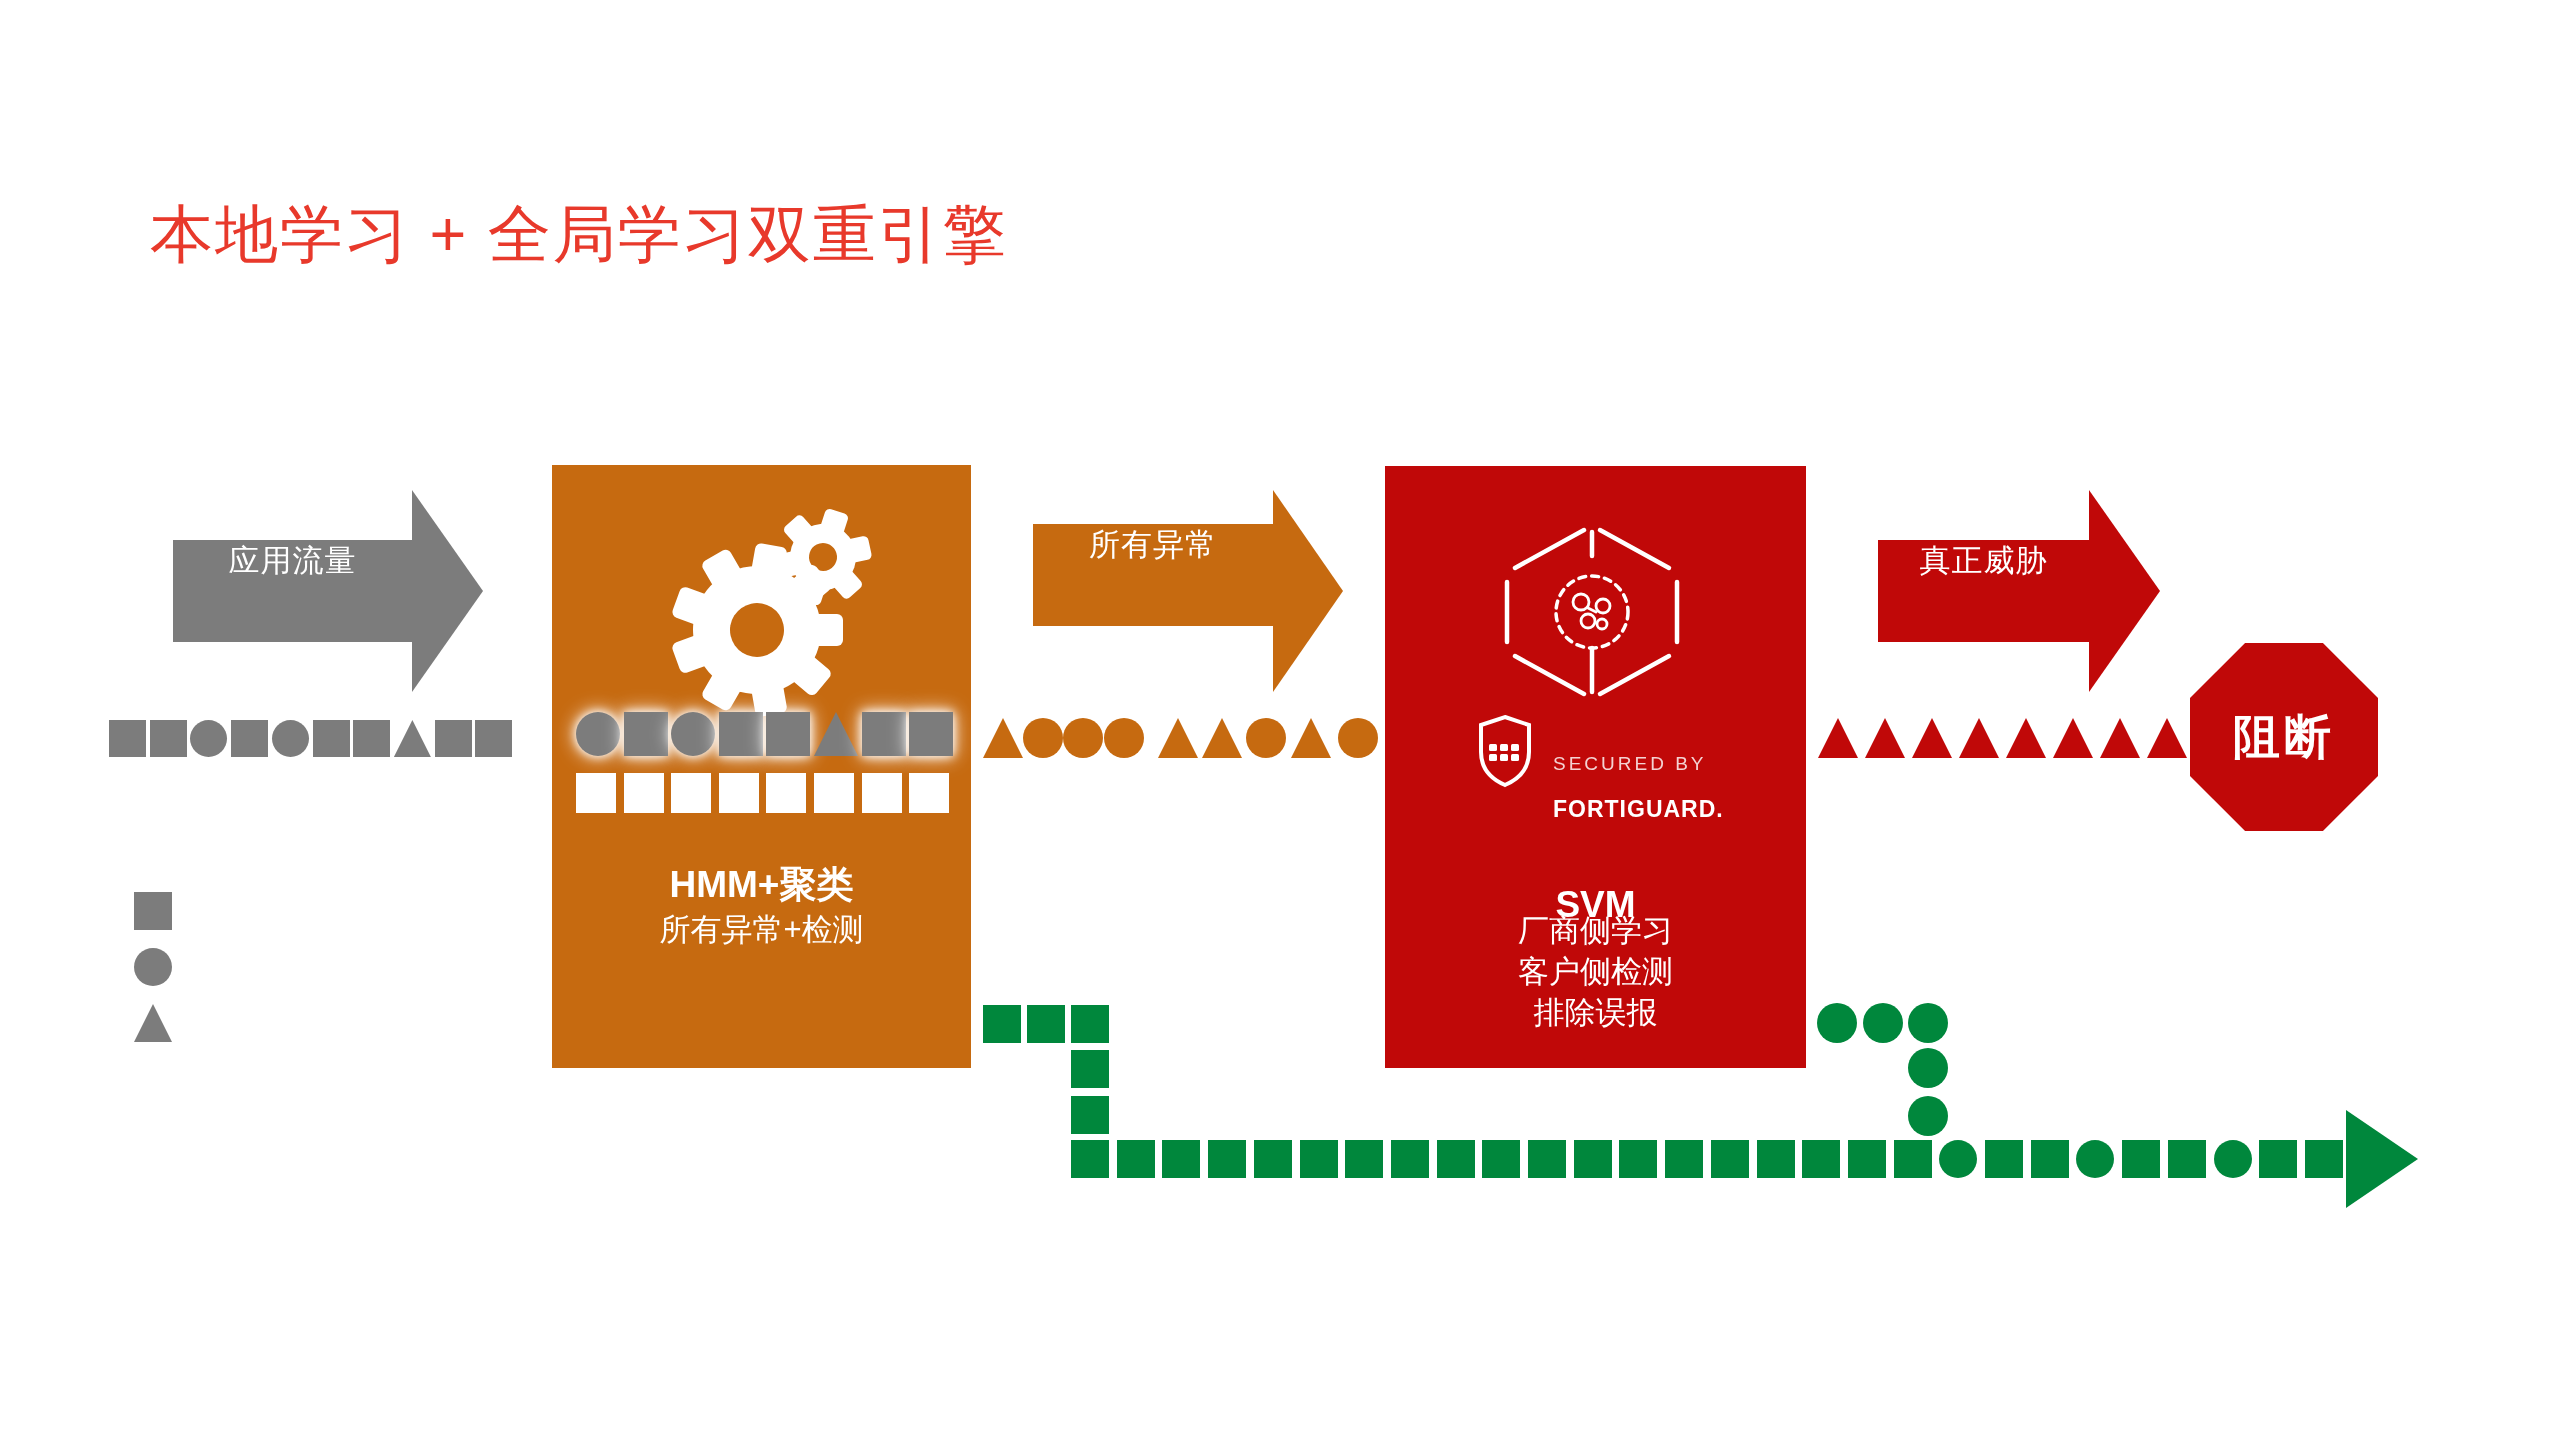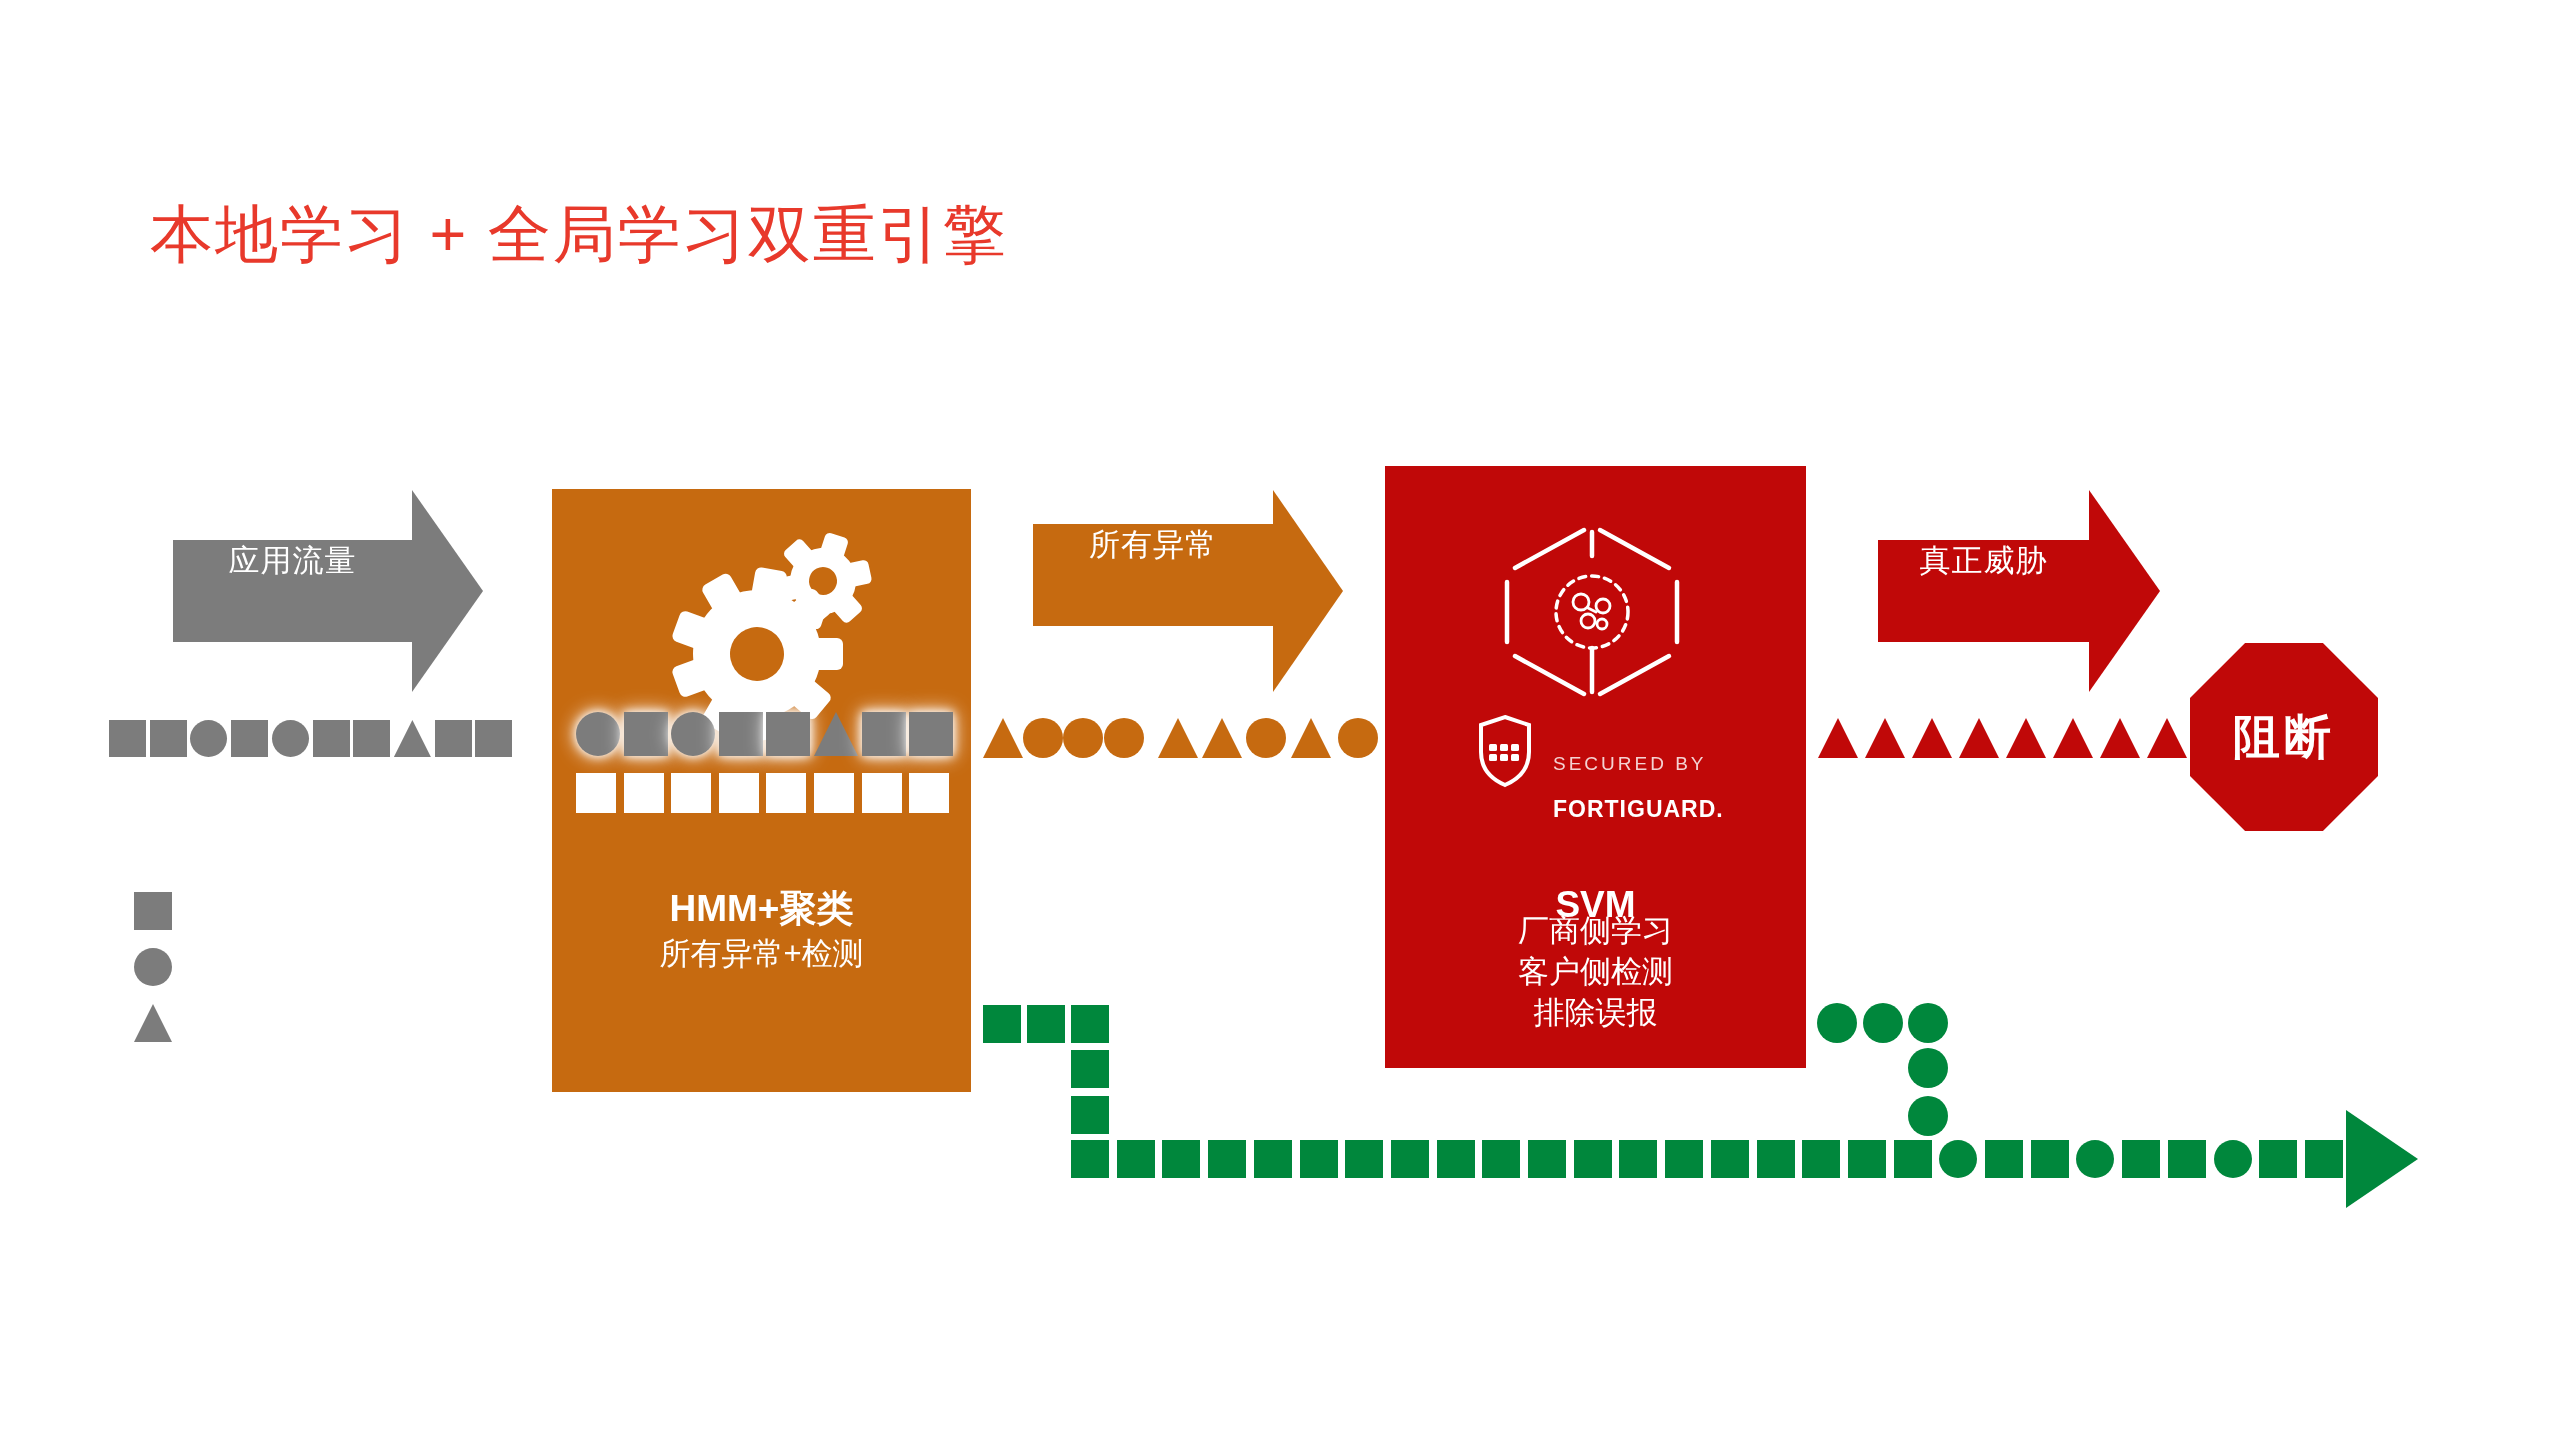--- a/index.html
+++ b/index.html
@@ -59,21 +59,21 @@
 </head>
 <body>
 
 <div class="slide-title">本地学习 + 全局学习双重引擎</div>
 
 <div class="arrow-body" style="left:173px;top:540px;width:239px;height:102px;background:#7C7C7C;">
   <span>应用流量</span>
 </div>
 <div class="arrow-head" style="left:412px;top:490px;width:71px;height:202px;background:#7C7C7C;"></div>
 
-<div class="engine-box" style="left:552px;top:465px;width:419px;height:603px;background:#C66A10;margin-top:24px;">
+<div class="engine-box" style="left:552px;top:465px;width:419px;height:603px;background:#C66A10;">
 
   <svg class="abs" style="left:108px;top:35px;" width="260" height="220" viewBox="0 0 260 220">
     <g transform="translate(163,57) rotate(18)" fill="#ffffff">
       <rect x="-12" y="-48" width="24" height="28" rx="5"></rect>
       <rect x="-12" y="-48" width="24" height="28" rx="5" transform="rotate(60)"></rect>
       <rect x="-12" y="-48" width="24" height="28" rx="5" transform="rotate(120)"></rect>
       <rect x="-12" y="-48" width="24" height="28" rx="5" transform="rotate(180)"></rect>
       <rect x="-12" y="-48" width="24" height="28" rx="5" transform="rotate(240)"></rect>
       <rect x="-12" y="-48" width="24" height="28" rx="5" transform="rotate(300)"></rect>
       <circle cx="0" cy="0" r="33"></circle>

